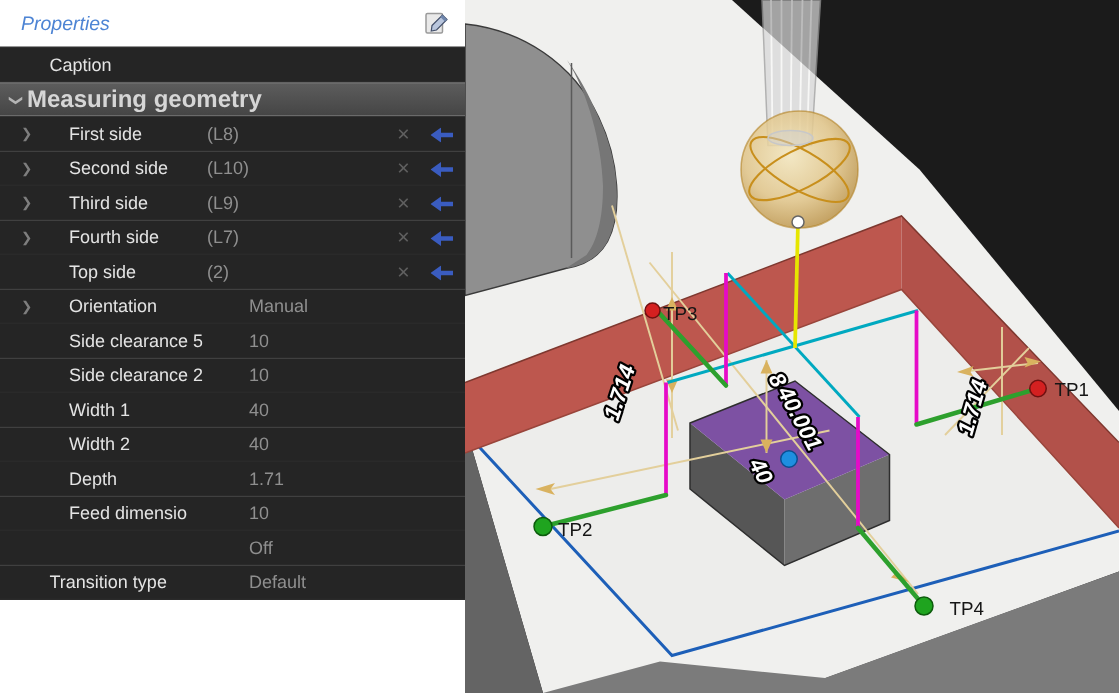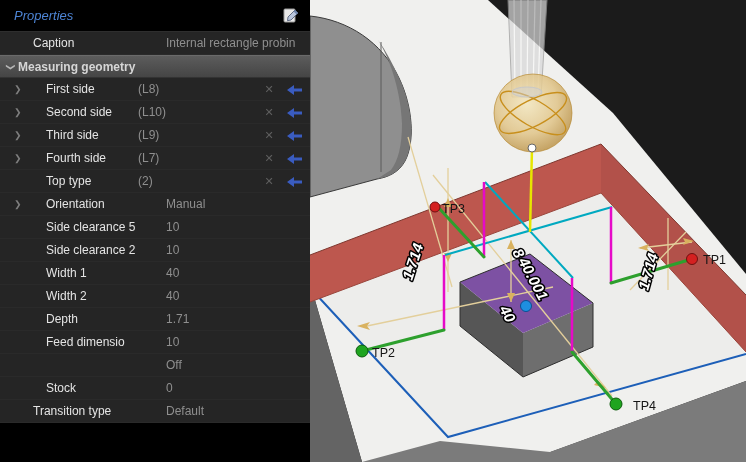--- a/index.html
+++ b/index.html
@@ -1,38 +1,38 @@
 <!DOCTYPE html>
 <html><head>
 <meta charset="utf-8">
 <style>
   html,body{margin:0;padding:0;background:#000;}
   .app{position:relative;width:746px;height:462px;overflow:hidden;
        font-family:"Liberation Sans",sans-serif;background:#1b1b1b;}
   
-  .panel{position:absolute;left:0;top:0;width:310px;height:462px;background:#000000;}
+  .panel{position:absolute;left:0;top:0;width:310px;height:462px;background:#ffffff;}
   .panel-header{position:relative;height:32px;display:flex;align-items:center;
        border-bottom:1px solid #2e2e2e;box-sizing:border-box;}
   .panel-title{margin-left:14px;font-size:13px;font-style:italic;color:#4d84d4;}
   .edit-btn{position:absolute;right:10px;top:6px;width:18px;height:18px;cursor:pointer;}
   .rows{position:relative;}
   .prow{position:relative;height:23px;box-sizing:border-box;display:flex;align-items:center;
        padding-left:14px;border-bottom:1px solid #2a2a2a;background:#252525;font-size:12px;}
   .prow.plain{padding-left:17px;}
   .pchev{width:16px;color:#7e7e7e;font-size:9px;flex:0 0 16px;}
   .plabel{color:#e4e4e4;white-space:nowrap;overflow:hidden;max-width:130px;margin-left:16px;}
   .plabel.u{text-decoration:underline;text-underline-offset:3px;}
   .pval{position:absolute;left:166px;color:#8f8f8f;white-space:nowrap;max-width:132px;overflow:hidden;}
   .pval.near{left:138px;}
   .picon-x{position:absolute;right:34px;width:14px;text-align:center;color:#5f5f5f;font-size:11px;cursor:pointer;}
   .picon-arrow{position:absolute;right:8px;top:7px;cursor:pointer;line-height:0;}
   .prow.section{background:linear-gradient(180deg,#5c5c5c,#454545);padding-left:4px;
        border-top:1px solid #6a6a6a;border-bottom:1px solid #333;}
   .sec-chev{display:inline-block;transform:rotate(90deg);color:#b5b5b5;font-size:9px;width:14px;text-align:center;}
-  .sec-label{color:#d6d6d6;font-weight:bold;font-size:12px;}
+  .sec-label{color:#d6d6d6;font-weight:bold;font-size:16px;}
   
   .viewport{position:absolute;left:310px;top:0;width:436px;height:462px;}
   svg text.dim{font-family:"Liberation Sans",sans-serif;font-size:15px;font-weight:bold;font-style:italic;
        fill:#ffffff;stroke:#000;stroke-width:3px;paint-order:stroke;stroke-linejoin:round;}
   svg text.tpl{font-family:"Liberation Sans",sans-serif;font-size:12.5px;fill:#151515;}
 </style>
 </head>
 <body>
 
 <div class="app">
@@ -44,21 +44,20 @@
         <svg width="18" height="18" viewBox="0 0 18 18">
           <rect x="2" y="3" width="11" height="13" rx="1" fill="#e9e9e9" stroke="#9a9a9a"></rect>
           <path d="M6 11 L13 4 L16 7 L9 14 L5.5 14.7 Z" fill="#b9c6dd" stroke="#44506b" stroke-width="0.8"></path>
           <path d="M13 4 L16 7 L14.6 8.4 L11.6 5.4 Z" fill="#6f86ad"></path>
         </svg>
       </span>
     </div>
     <div class="rows">
         <div class="prow plain">
           <span class="plabel">Caption</span>
-          <span class="pval">Internal rectangle probin</span>
         </div>
         <div class="prow section">
           <span class="sec-chev">❯</span>
           <span class="sec-label">Measuring geometry</span>
         </div>
         <div class="prow">
           <span class="pchev">❯</span>
           <span class="plabel u">First side</span>
           <span class="pval near">(L8)</span>
           <span class="picon-x">✕</span>
@@ -88,21 +87,21 @@
           <span class="pchev">❯</span>
           <span class="plabel">Fourth side</span>
           <span class="pval near">(L7)</span>
           <span class="picon-x">✕</span>
           <span class="picon-arrow"><svg width="15" height="10" viewBox="0 0 15 10">
               <path d="M7 0 L0 5 L7 10 L7 6.5 H15 V3.5 H7 Z" fill="#3a5cc0"></path>
             </svg></span>
         </div>
         <div class="prow">
           <span class="pchev"></span>
-          <span class="plabel">Top type</span>
+          <span class="plabel">Top side</span>
           <span class="pval near">(2)</span>
           <span class="picon-x">✕</span>
           <span class="picon-arrow"><svg width="15" height="10" viewBox="0 0 15 10">
               <path d="M7 0 L0 5 L7 10 L7 6.5 H15 V3.5 H7 Z" fill="#3a5cc0"></path>
             </svg></span>
         </div>
         <div class="prow">
           <span class="pchev">❯</span>
           <span class="plabel">Orientation</span>
           <span class="pval">Manual</span>
@@ -133,25 +132,20 @@
           <span class="pval">1.71</span>
         </div>
         <div class="prow">
           <span class="pchev"></span>
           <span class="plabel">Feed dimensio</span>
           <span class="pval">10</span>
         </div>
         <div class="prow">
           <span class="pchev"></span>
           <span class="pval">Off</span>
-        </div>
-        <div class="prow">
-          <span class="pchev"></span>
-          <span class="plabel">Stock</span>
-          <span class="pval">0</span>
         </div>
         <div class="prow plain">
           <span class="plabel">Transition type</span>
           <span class="pval">Default</span>
         </div>
       </div>
   </div>
 
   <div class="viewport">
     <svg width="436" height="462" viewBox="310 0 436 462" xmlns="http://www.w3.org/2000/svg">

